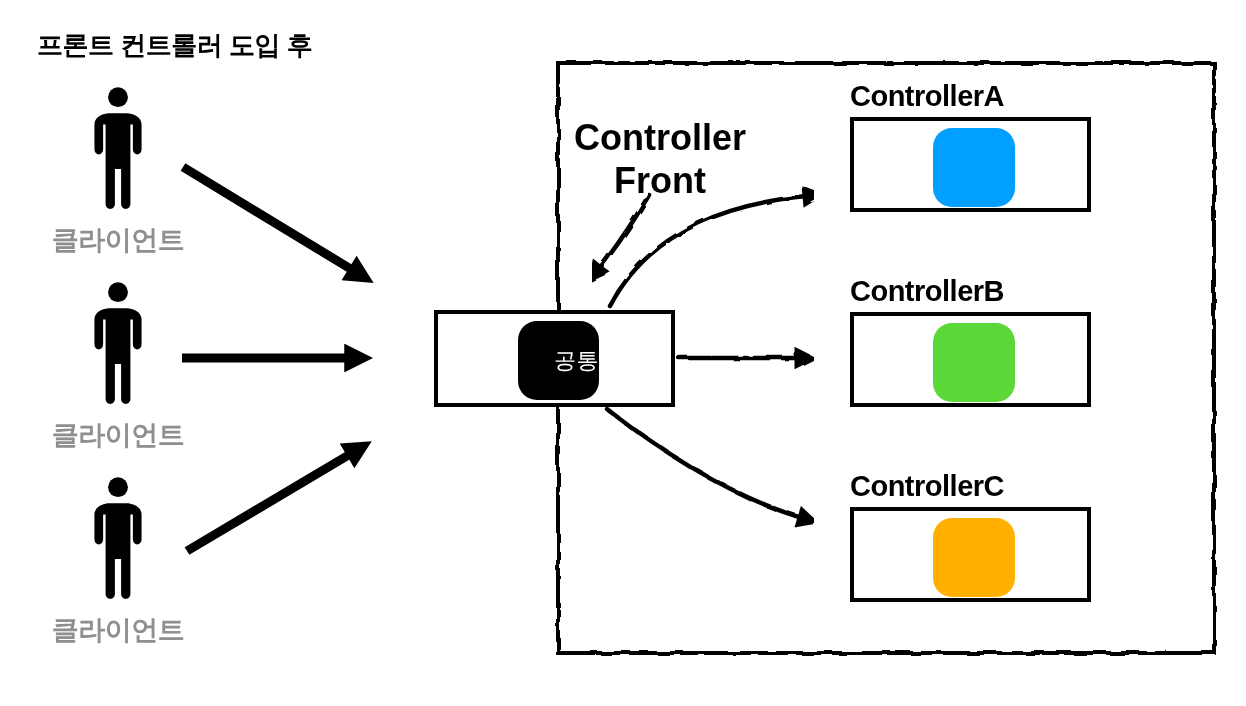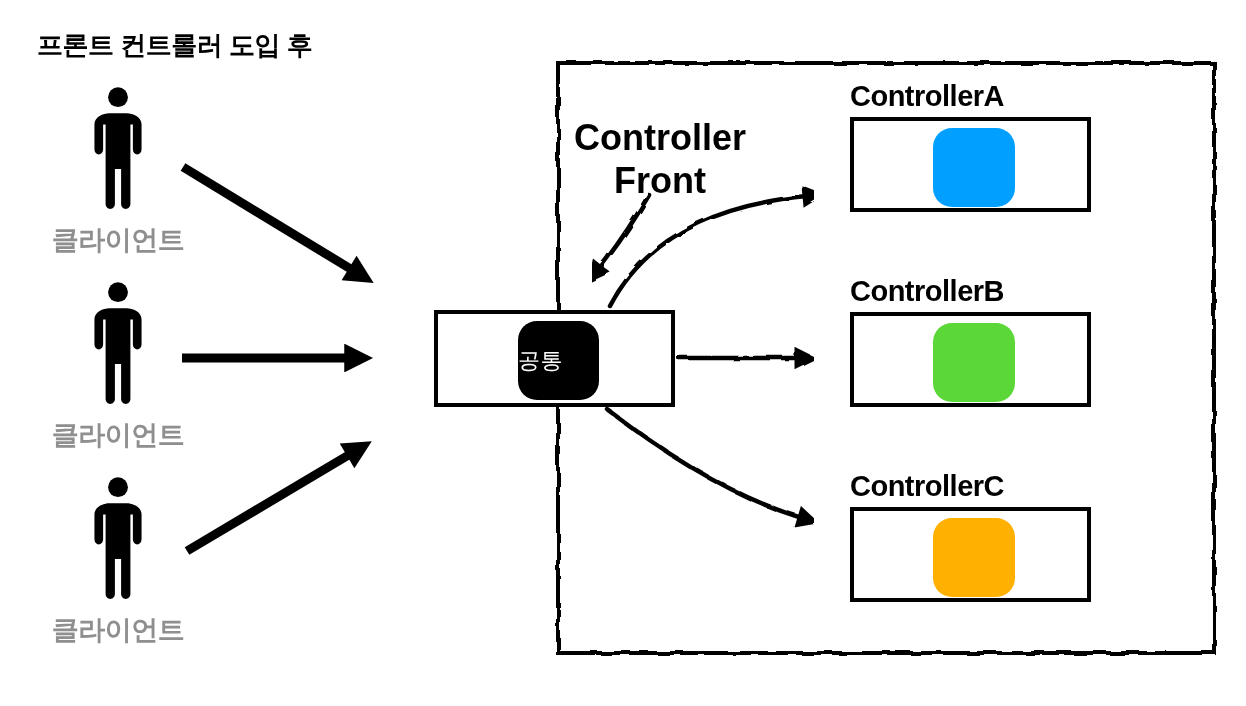--- a/index.html
+++ b/index.html
@@ -26,21 +26,21 @@
     text-align:center; font-size:36px; font-weight:bold; color:#000; line-height:43px;
   }
   
   .common-box {
     position:absolute; left:434px; top:310px; width:241px; height:97px;
     background:#fff; border:4px solid #000; z-index:2;
   }
   .common-chip {
     position:absolute; left:80px; top:7px; width:81px; height:79px;
     background:#000; border-radius:19px;
-    display:flex; align-items:center; justify-content:flex-start;
+    display:flex; align-items:center; justify-content:flex-end;
   }
   .common-chip span { color:#fff; font-size:22px; letter-spacing:0.5px; }
   
   .ctrl { position:absolute; left:836px; width:241px; z-index:2;margin-left:14px; }
   .ctrl-a { top:80px; } .ctrl-b { top:275px; } .ctrl-c { top:470px; }
   .ctrl-label { font-size:29px; font-weight:bold; color:#000; height:35px; letter-spacing:-0.5px; }
   .ctrl-box {
     position:relative; width:241px; height:95px; margin-top:2px;
     background:#fff; border:4px solid #000;
   }

